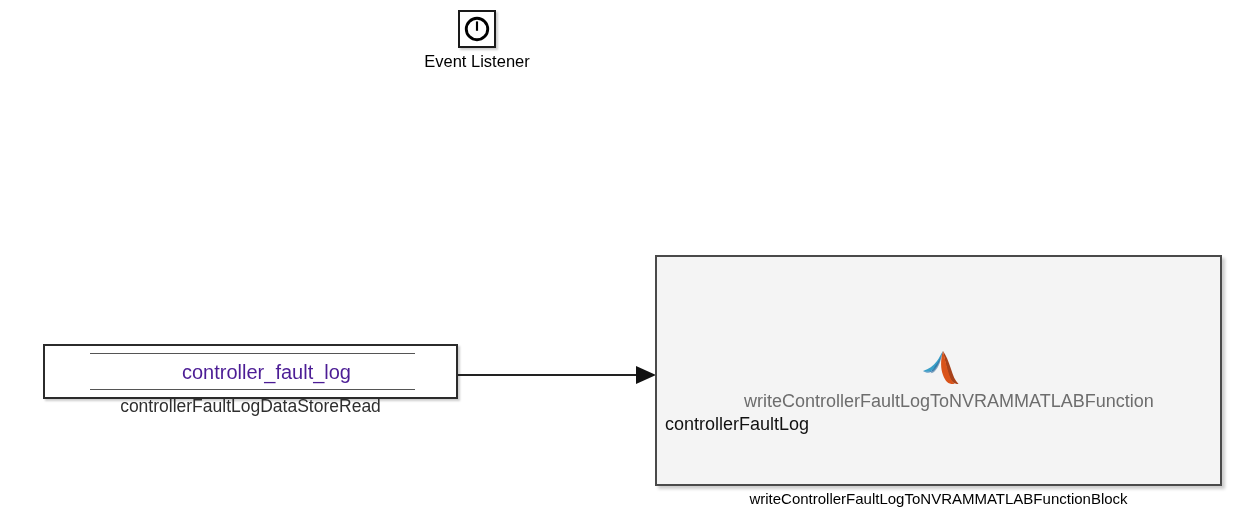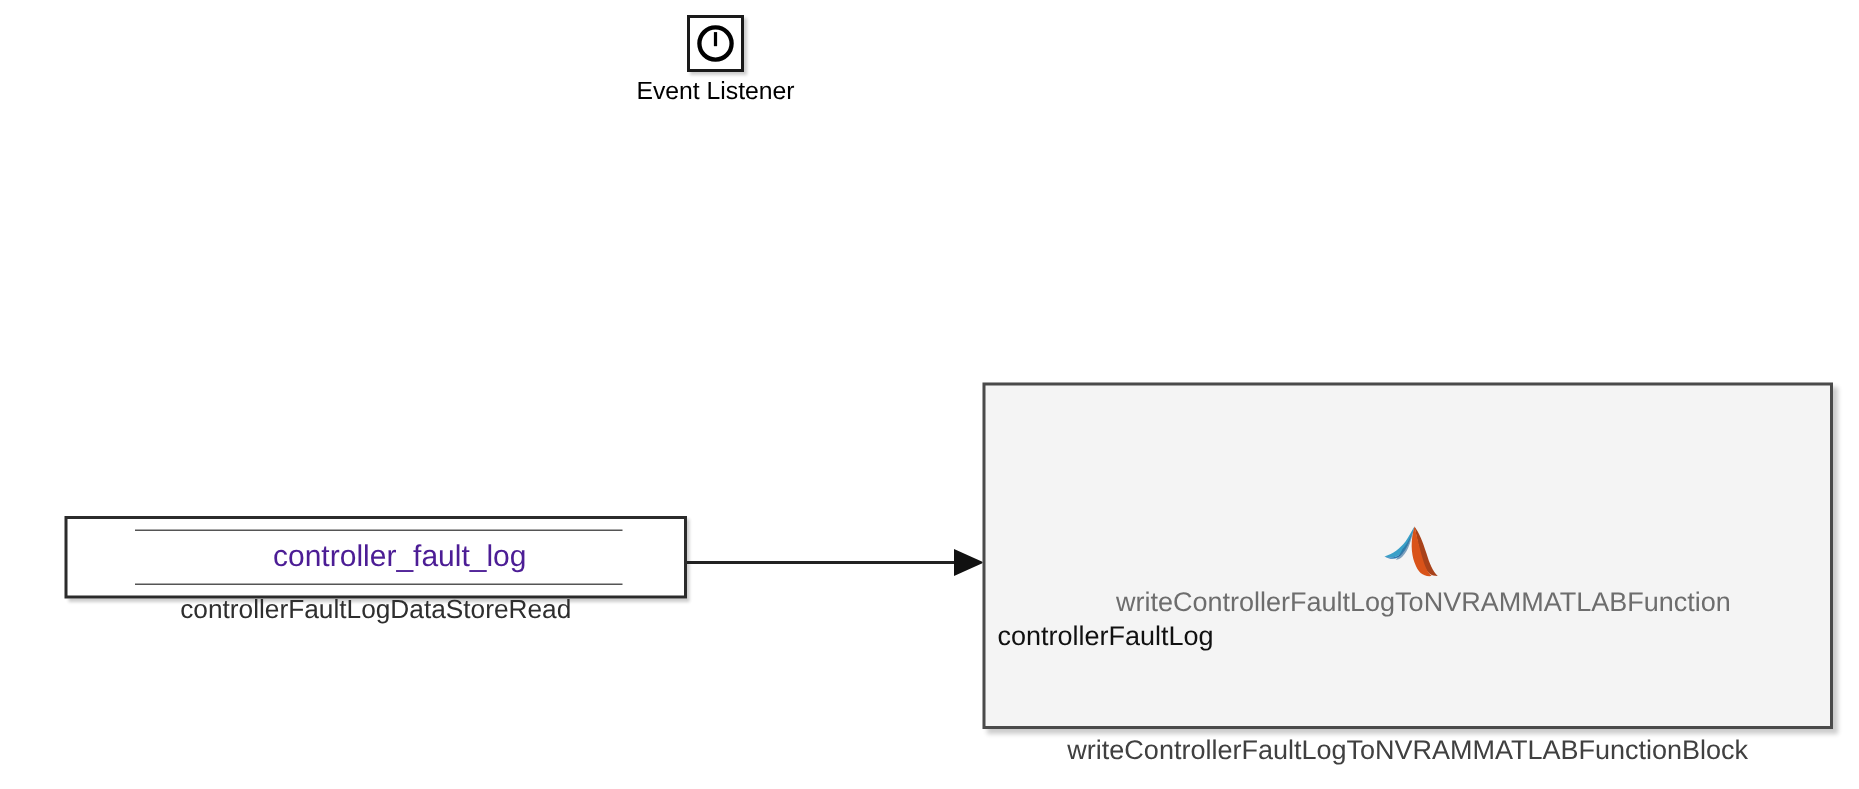--- a/index.html
+++ b/index.html
@@ -147,22 +147,22 @@
     top: 92px;
     width: 42px;
     height: 38px;
   }
   .mf-block-label {
     position: absolute;
     left: 655px;
     top: 490px;
     width: 567px;
     text-align: center;
-    font-size: 18px;
-    color: #404040;
+    font-size: 15px;
+    color: #000000;
     white-space: nowrap;
   }
 </style>
 </head>
 <body>
 
 <div id="canvas">
 
   <div class="event-listener-block">
     <svg class="event-listener-icon" viewBox="0 0 38 38">

